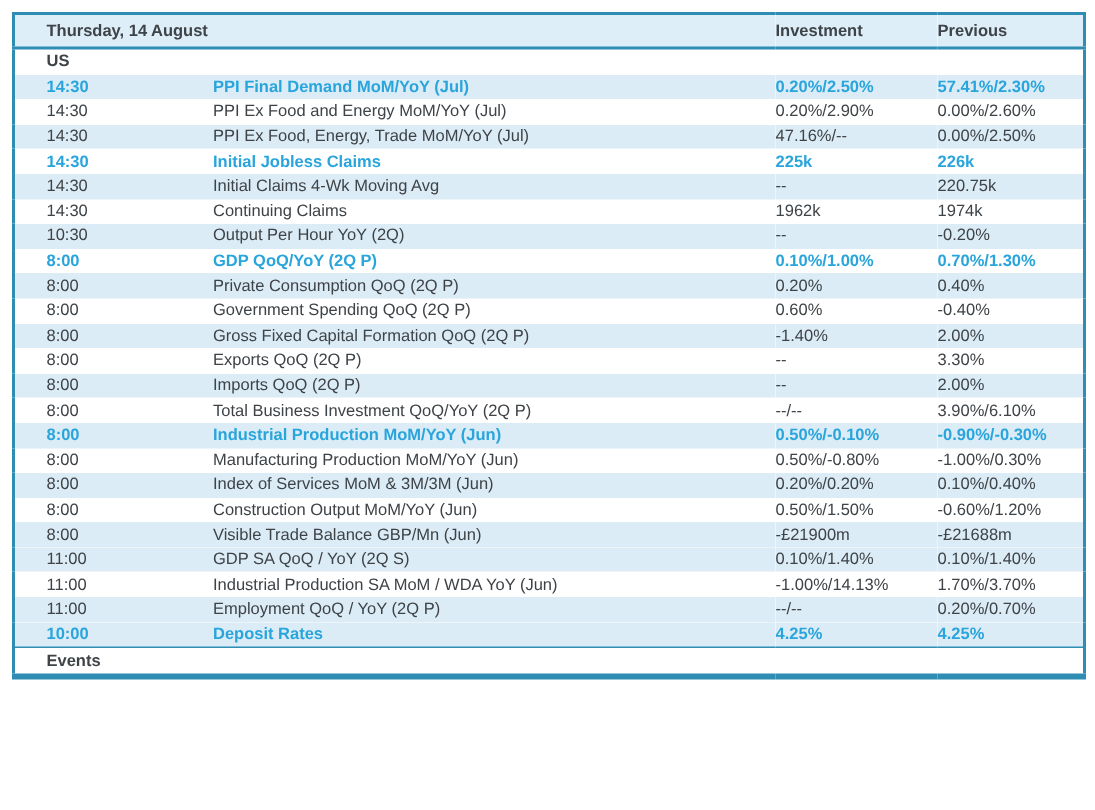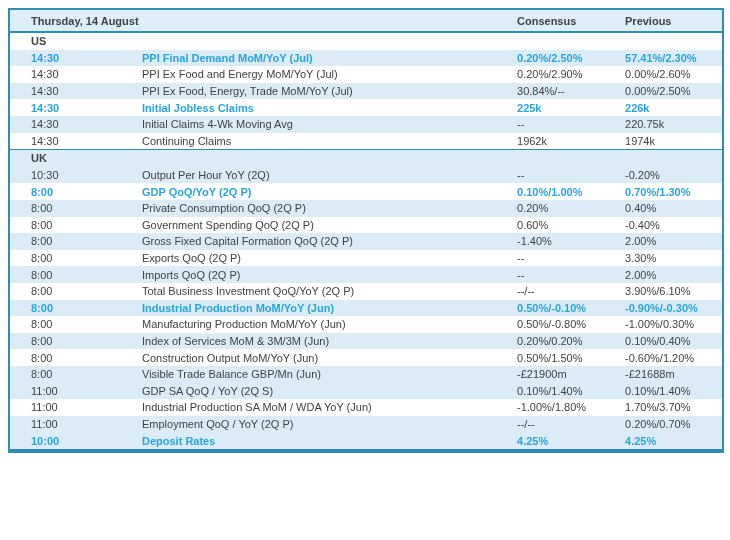--- a/index.html
+++ b/index.html
@@ -36,21 +36,21 @@
   <table class="cal">
     <colgroup>
       <col style="width:133px">
       <col style="width:375px">
       <col style="width:108px">
       <col style="width:98px">
     </colgroup>
     <thead>
       <tr>
         <th colspan="2">Thursday, 14 August</th>
-        <th>Consensus</th>
+        <th>Investment</th>
         <th>Previous</th>
       </tr>
     </thead>
     <tbody id="cal-body">
         <tr class=" section">
           <td colspan="4">US</td>
         </tr>
         <tr class="alt hl">
           <td>14:30</td>
           <td>PPI Final Demand MoM/YoY (Jul)</td>
@@ -59,43 +59,40 @@
         </tr>
         <tr class="">
           <td>14:30</td>
           <td>PPI Ex Food and Energy MoM/YoY (Jul)</td>
           <td>0.20%/2.90%</td>
           <td>0.00%/2.60%</td>
         </tr>
         <tr class="alt">
           <td>14:30</td>
           <td>PPI Ex Food, Energy, Trade MoM/YoY (Jul)</td>
-          <td>30.84%/--</td>
+          <td>47.16%/--</td>
           <td>0.00%/2.50%</td>
         </tr>
         <tr class=" hl">
           <td>14:30</td>
           <td>Initial Jobless Claims</td>
           <td>225k</td>
           <td>226k</td>
         </tr>
         <tr class="alt">
           <td>14:30</td>
           <td>Initial Claims 4-Wk Moving Avg</td>
           <td>--</td>
           <td>220.75k</td>
         </tr>
         <tr class="">
           <td>14:30</td>
           <td>Continuing Claims</td>
           <td>1962k</td>
           <td>1974k</td>
-        </tr>
-        <tr class="alt section">
-          <td colspan="4">UK</td>
         </tr>
         <tr class="alt">
           <td>10:30</td>
           <td>Output Per Hour YoY (2Q)</td>
           <td>--</td>
           <td>-0.20%</td>
         </tr>
         <tr class=" hl">
           <td>8:00</td>
           <td>GDP QoQ/YoY (2Q P)</td>
@@ -170,30 +167,33 @@
         </tr>
         <tr class="alt">
           <td>11:00</td>
           <td>GDP SA QoQ / YoY (2Q S)</td>
           <td>0.10%/1.40%</td>
           <td>0.10%/1.40%</td>
         </tr>
         <tr class="">
           <td>11:00</td>
           <td>Industrial Production SA MoM / WDA YoY (Jun)</td>
-          <td>-1.00%/1.80%</td>
+          <td>-1.00%/14.13%</td>
           <td>1.70%/3.70%</td>
         </tr>
         <tr class="alt">
           <td>11:00</td>
           <td>Employment QoQ / YoY (2Q P)</td>
           <td>--/--</td>
           <td>0.20%/0.70%</td>
         </tr>
         <tr class="alt hl">
           <td>10:00</td>
           <td>Deposit Rates</td>
           <td>4.25%</td>
           <td>4.25%</td>
         </tr>
+        <tr class=" section">
+          <td colspan="4">Events</td>
+        </tr>
       </tbody>
   </table>
 </div>
 
 </body></html>

